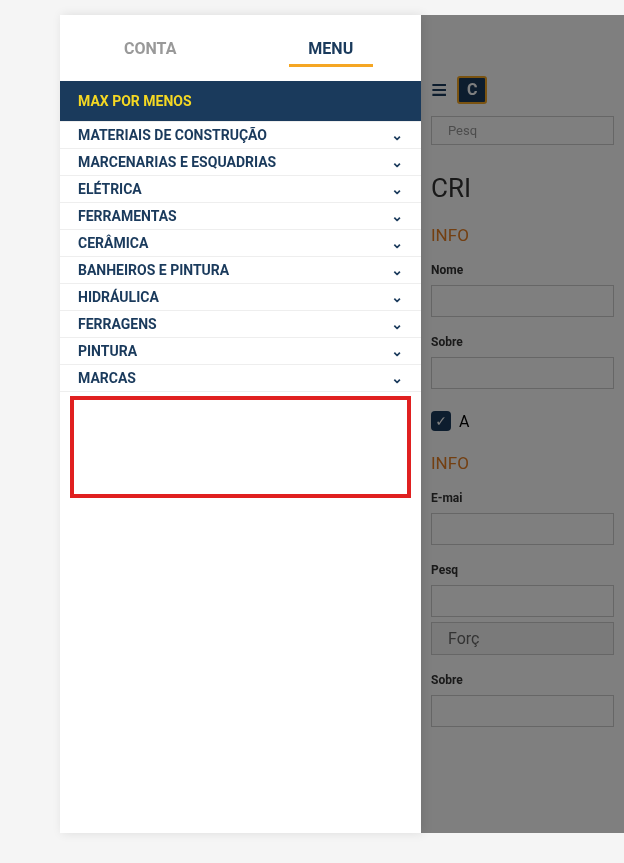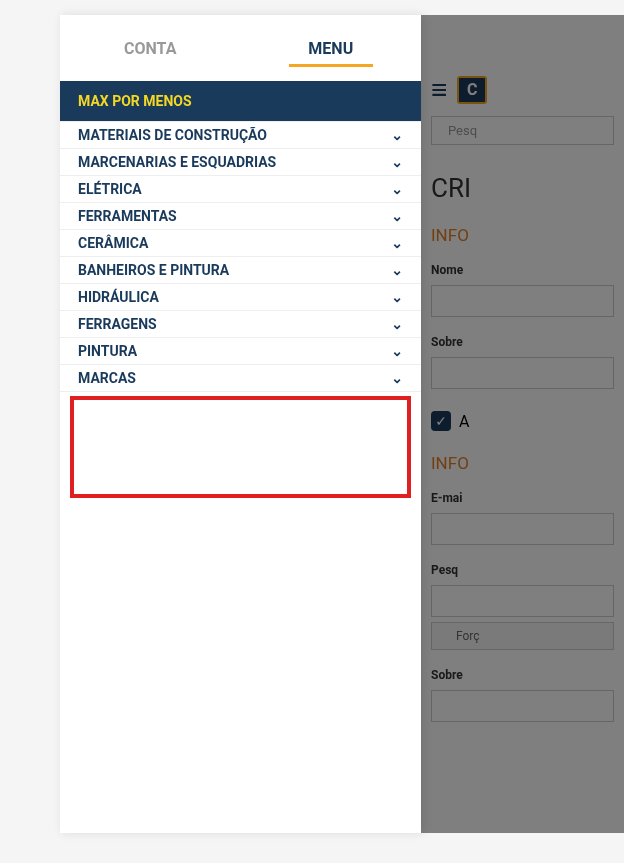--- a/index.html
+++ b/index.html
@@ -102,22 +102,22 @@
       display: flex;
       align-items: center;
       justify-content: center;
       color: #fff;
       font-size: 14px;
     }
     .strength-box {
       margin: 5px 10px 0 10px;
       border: 1px solid #ccc;
       background: #f5f5f5;
-      padding: 6px 24px;
-      font-size: 12px;
+      padding: 6px 16px;
+      font-size: 16px;
       color: #666;
     }
     
     .menu-panel {
       position: absolute;
       top: 15px;
       left: 60px;
       width: 361px;
       height: 818px;
       background: #fff;

